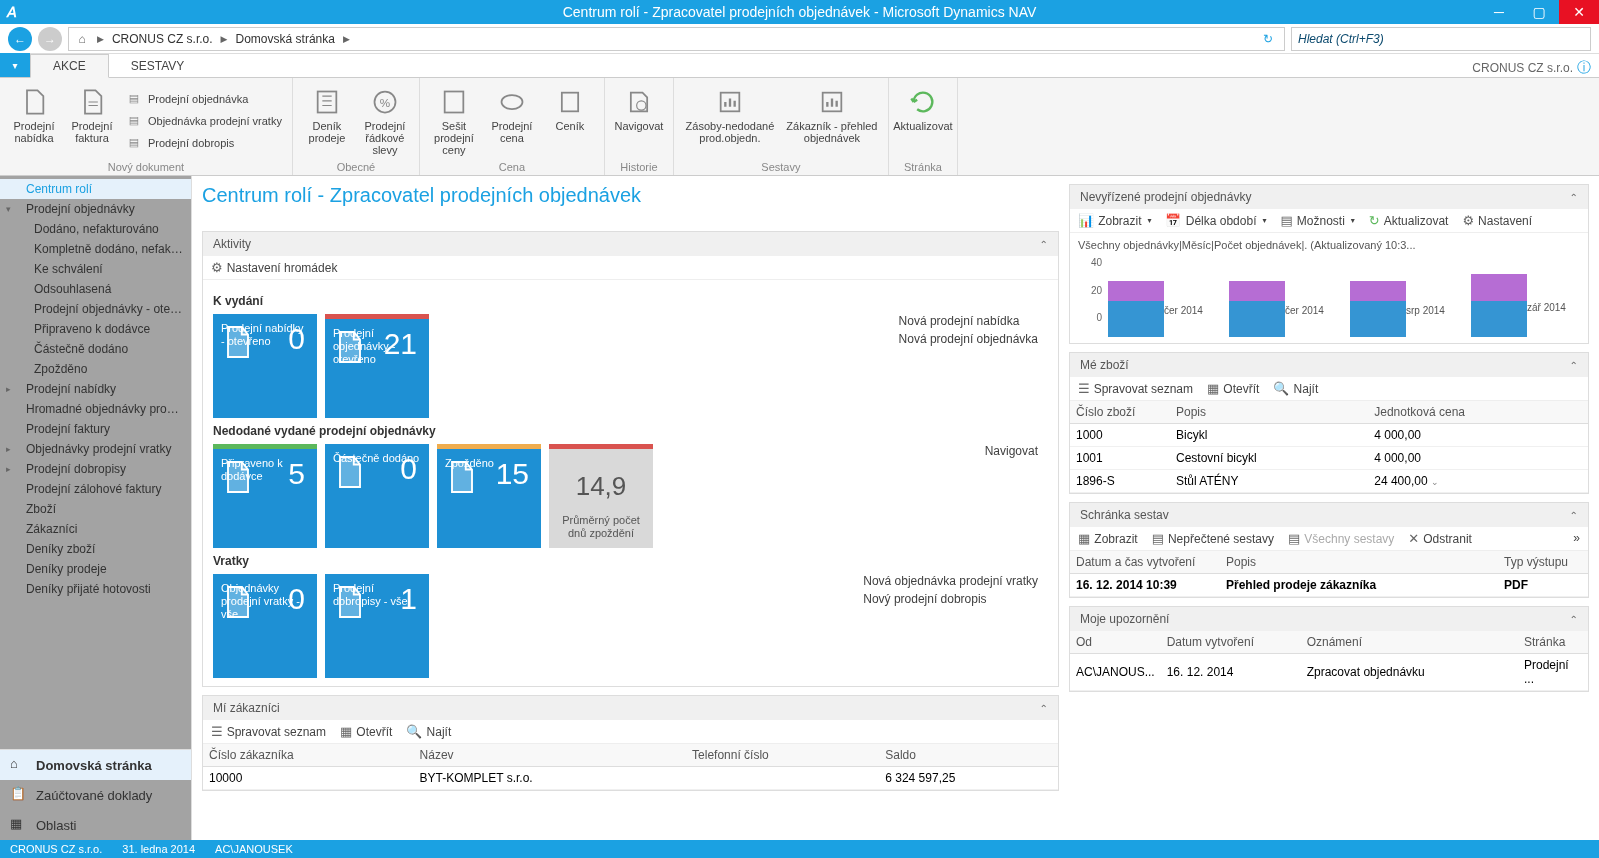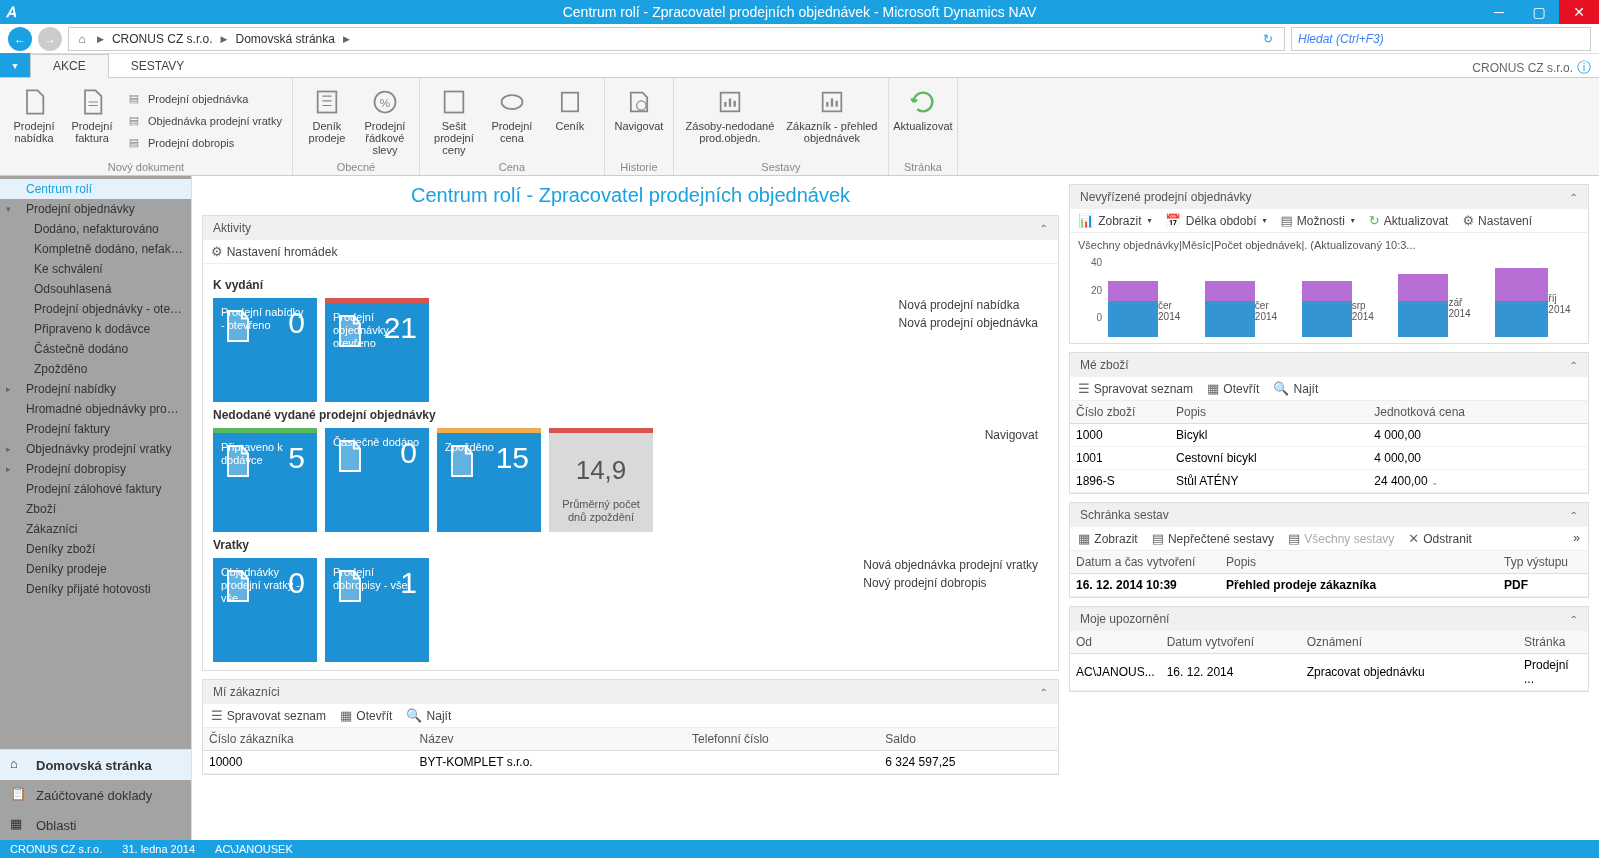--- a/index.html
+++ b/index.html
@@ -15,21 +15,21 @@
 
 
 .navbar { height: 30px; background: #fff; border-bottom: 1px solid #ddd; display: flex; align-items: center; padding: 0 8px; gap: 6px; }
 .nav-btn { width: 24px; height: 24px; border-radius: 50%; display: flex; align-items: center; justify-content: center; color: #fff; background: #1ba1e2; font-size: 12px; }
 .nav-btn.disabled { background: #ccc; }
 .breadcrumb-box { flex: 1; border: 1px solid #ccc; height: 24px; display: flex; align-items: center; padding: 0 6px; gap: 4px; }
 .breadcrumb-box .home-icon { width: 14px; height: 14px; display: flex; align-items: center; justify-content: center; color: #666; }
 .breadcrumb-box .crumb { color: #333; font-size: 12px; }
 .breadcrumb-box .sep { color: #666; font-size: 9px; margin: 0 4px; }
 .refresh-small { width: 20px; color: #1ba1e2; text-align: center; }
-.search-box { width: 300px; border: 1px solid #ccc; height: 24px; padding: 0 6px; color: #3b82f6; display: flex; align-items: center; font-style: italic; }
+.search-box { width: 300px; border: 1px solid #ccc; height: 24px; padding: 0 6px; color: #0c4a6e; display: flex; align-items: center; font-style: italic; }
 
 
 .tab-row { height: 24px; display: flex; align-items: flex-end; border-bottom: 1px solid #ccc; }
 .tab-row .file-tab { width: 30px; height: 24px; background: #1ba1e2; color: #fff; display: flex; align-items: center; justify-content: center; font-size: 10px; }
 .tab-row .tab { padding: 4px 22px; font-size: 12px; color: #444; text-transform: uppercase; }
 .tab-row .tab.active { background: #f5f5f5; border: 1px solid #ccc; border-bottom: 1px solid #f5f5f5; margin-bottom: -1px; }
 .tab-row .right-text { margin-left: auto; padding-right: 8px; color: #666; font-size: 12px; display: flex; align-items: center; gap: 4px; }
 .help-icon { color: #1ba1e2; font-size: 14px; }
 
 
@@ -55,21 +55,21 @@
 .sidebar .tree-item.parent::before { content: "▸"; position: absolute; left: 6px; font-size: 9px; color: #666; }
 .sidebar .tree-item.parent.expanded::before { content: "▾"; }
 .sidebar .tree-item.child { padding-left: 34px; }
 .sidebar .bottom-nav { border-top: 1px solid #ddd; }
 .sidebar .bottom-item { display: flex; align-items: center; gap: 8px; padding: 6px 10px; font-size: 13px; color: #333; cursor: pointer; }
 .sidebar .bottom-item.active { background: #e5f1fb; font-weight: bold; }
 .sidebar .bottom-item .icon { width: 18px; height: 18px; }
 
 
 .content { flex: 1; overflow-y: auto; padding: 8px 10px; }
-.page-title { font-size: 20px; color: #1ba1e2; margin-bottom: 8px; text-align: center; }
+.page-title { font-size: 20px; color: #1ba1e2; margin-bottom: 24px; }
 
 .panel { border: 1px solid #ddd; margin-bottom: 8px; }
 .panel-header { background: #f0f0f0; padding: 5px 10px; font-size: 12px; color: #555; display: flex; justify-content: space-between; align-items: center; }
 .panel-header .collapse { font-size: 10px; color: #666; cursor: pointer; }
 .panel-body { padding: 8px 10px; }
 .panel-toolbar { display: flex; gap: 14px; padding: 4px 8px; font-size: 12px; color: #444; border-bottom: 1px solid #eee; }
 .panel-toolbar .tool { display: flex; align-items: center; gap: 4px; cursor: pointer; }
 .panel-toolbar .tool .icon { font-size: 13px; color: #666; }
 
 .section-title { font-size: 12px; font-weight: bold; color: #333; margin: 6px 0; }
@@ -551,27 +551,20 @@
               </div>
               <div class="xlabel">srp 2014</div>
             </div>
             <div class="bar-wrap">
               <div class="bar">
                 <div class="seg-top" style="height: 26.4px;"></div>
                 <div class="seg-bot" style="height: 36.3px;"></div>
               </div>
               <div class="xlabel">zář 2014</div>
             </div>
-            <div class="bar-wrap">
-              <div class="bar">
-                <div class="seg-top" style="height: 33px;"></div>
-                <div class="seg-bot" style="height: 36.3px;"></div>
-              </div>
-              <div class="xlabel">říj 2014</div>
-            </div>
           </div>
       </div>
     </div>
 
     <div class="panel">
       <div class="panel-header">
         <span>Mé zboží</span>
         <span class="collapse">⌃</span>
       </div>
       <div class="panel-toolbar">

